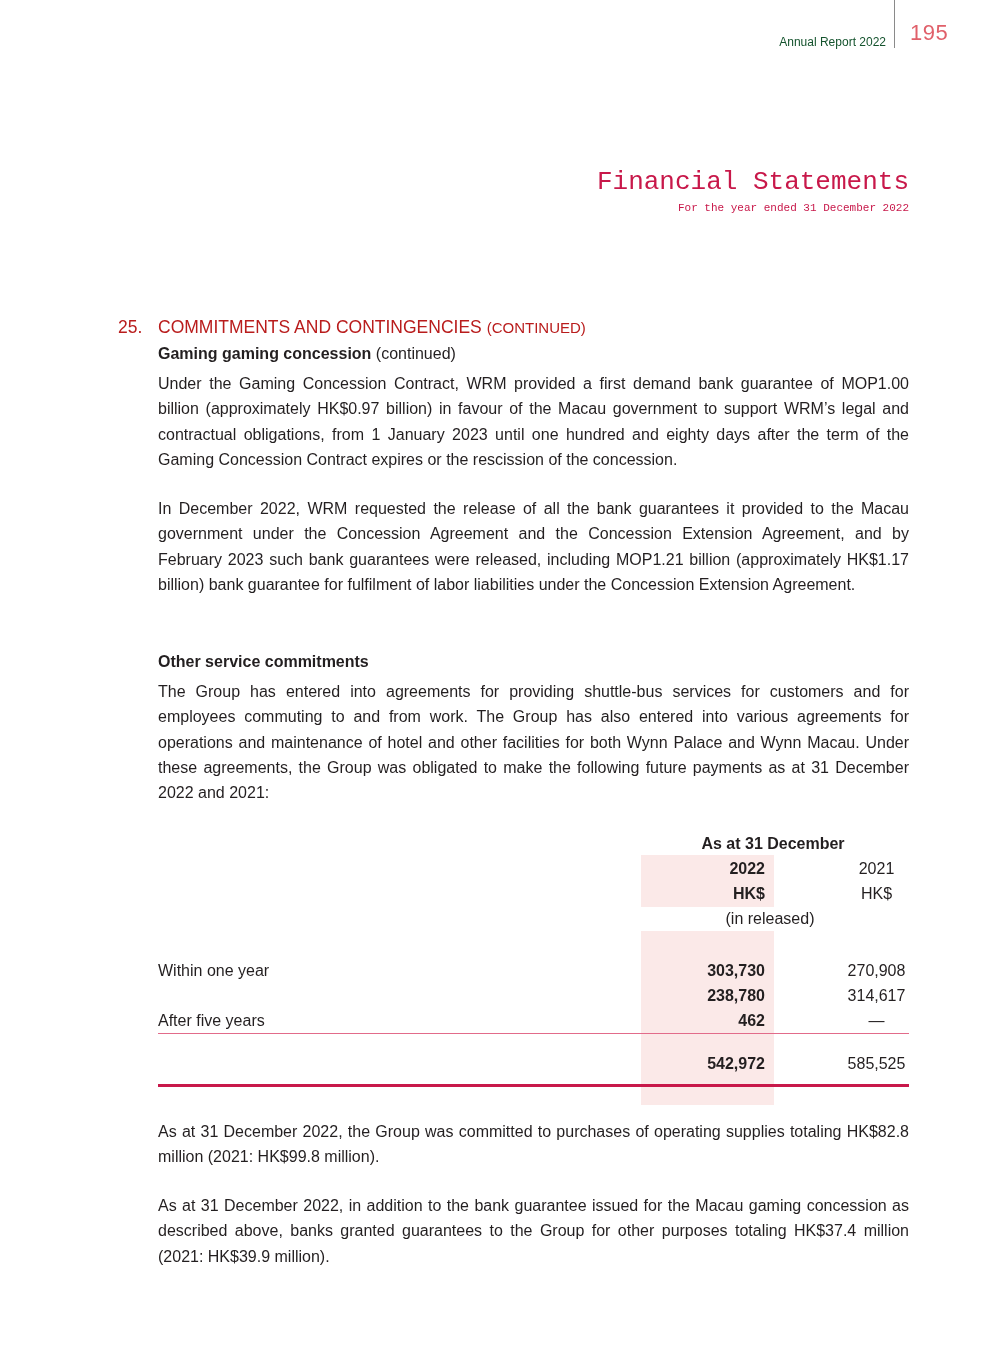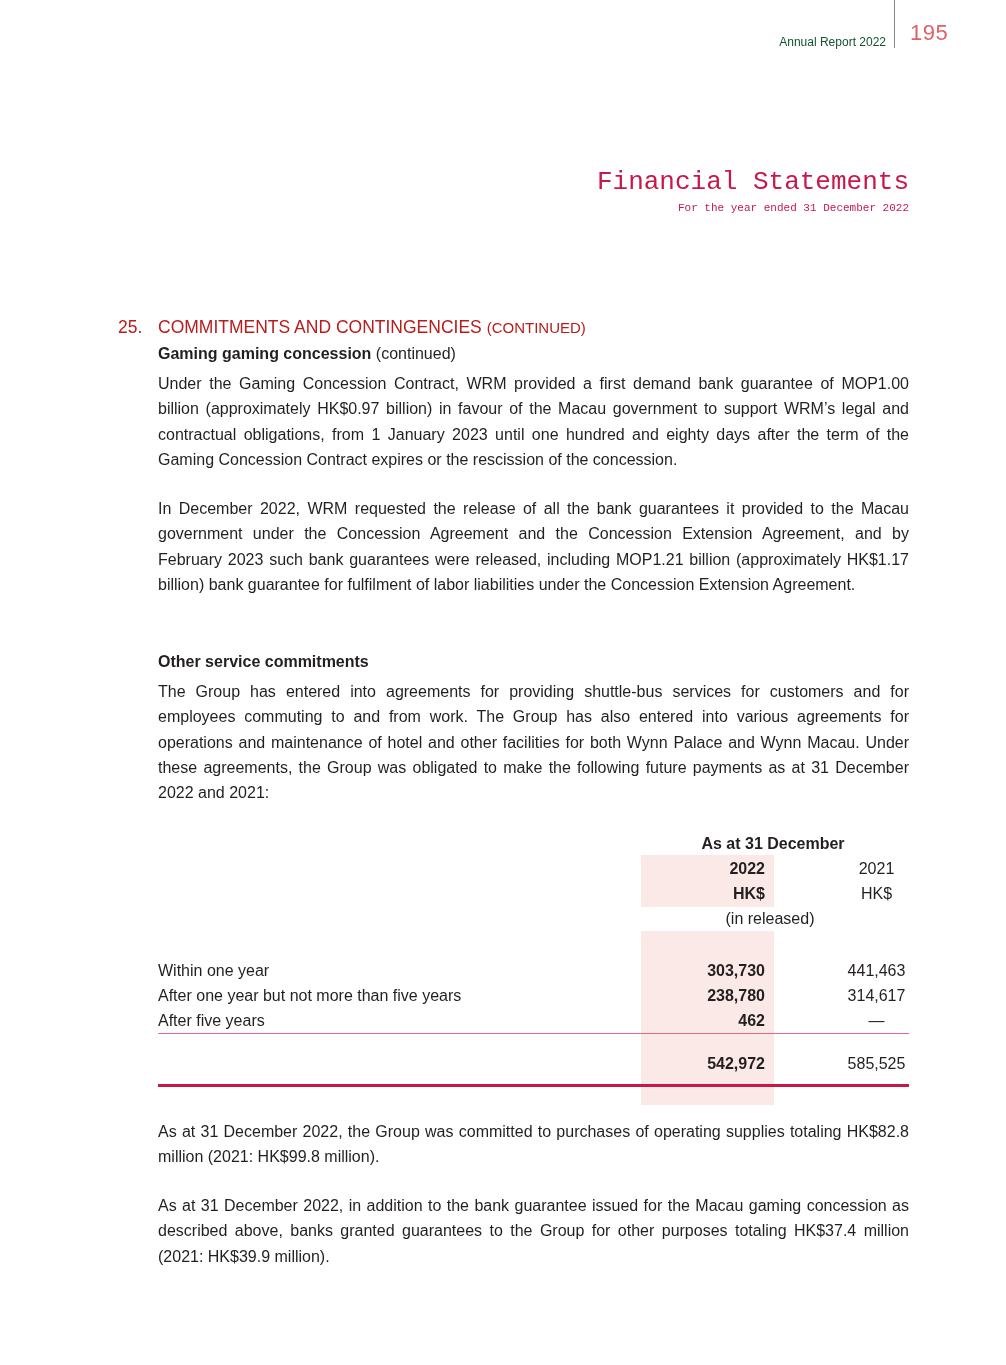--- a/index.html
+++ b/index.html
@@ -95,24 +95,23 @@
       <span class="c-2022">HK$</span>
       <span class="c-2021">HK$</span>
     </div>
     <div class="trow" style="top:75px">
       <span class="c-group">(in released)</span>
     </div>
 
     <div class="trow" style="top:127px">
       <span class="c-label">Within one year</span>
       <span class="c-2022">303,730</span>
-      <span class="c-2021">441,463</span>
+      <span class="c-2021">270,908</span>
     </div>
     <div class="trow" style="top:152px">
-      <span class="c-label">After one year but not more than five years</span>
       <span class="c-2022">238,780</span>
       <span class="c-2021">314,617</span>
     </div>
     <div class="trow" style="top:177px">
       <span class="c-label">After five years</span>
       <span class="c-2022">462</span>
       <span class="c-2021">—</span>
     </div>
     <div class="rule-thin" style="top:202px"></div>
 

